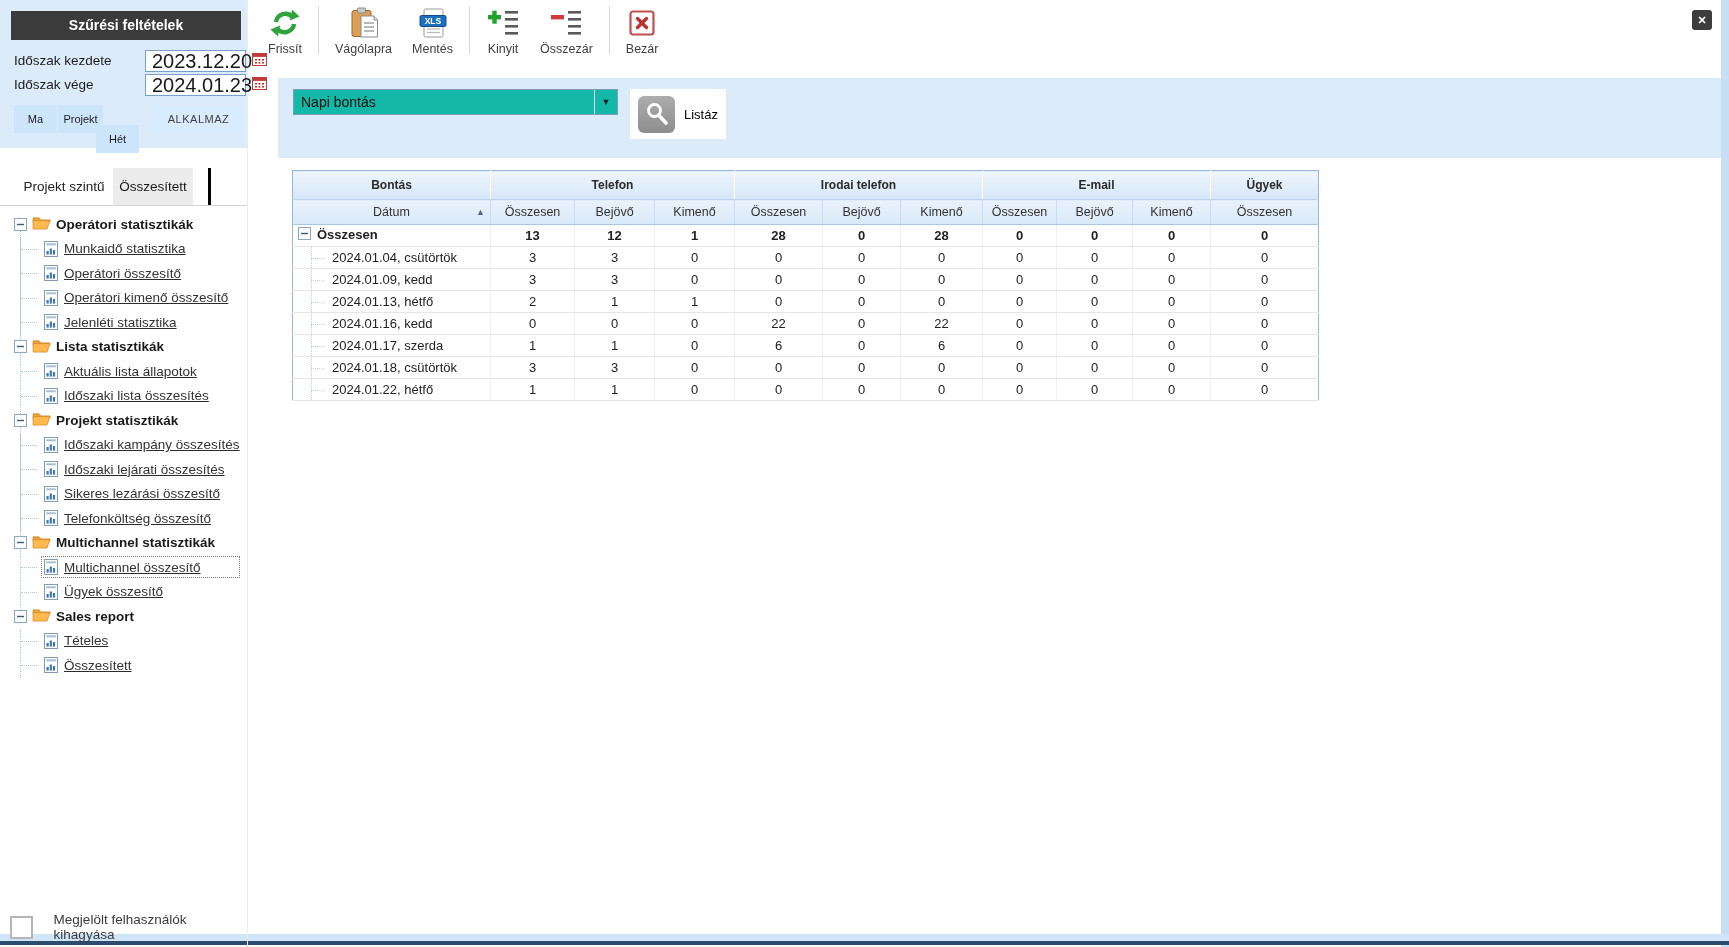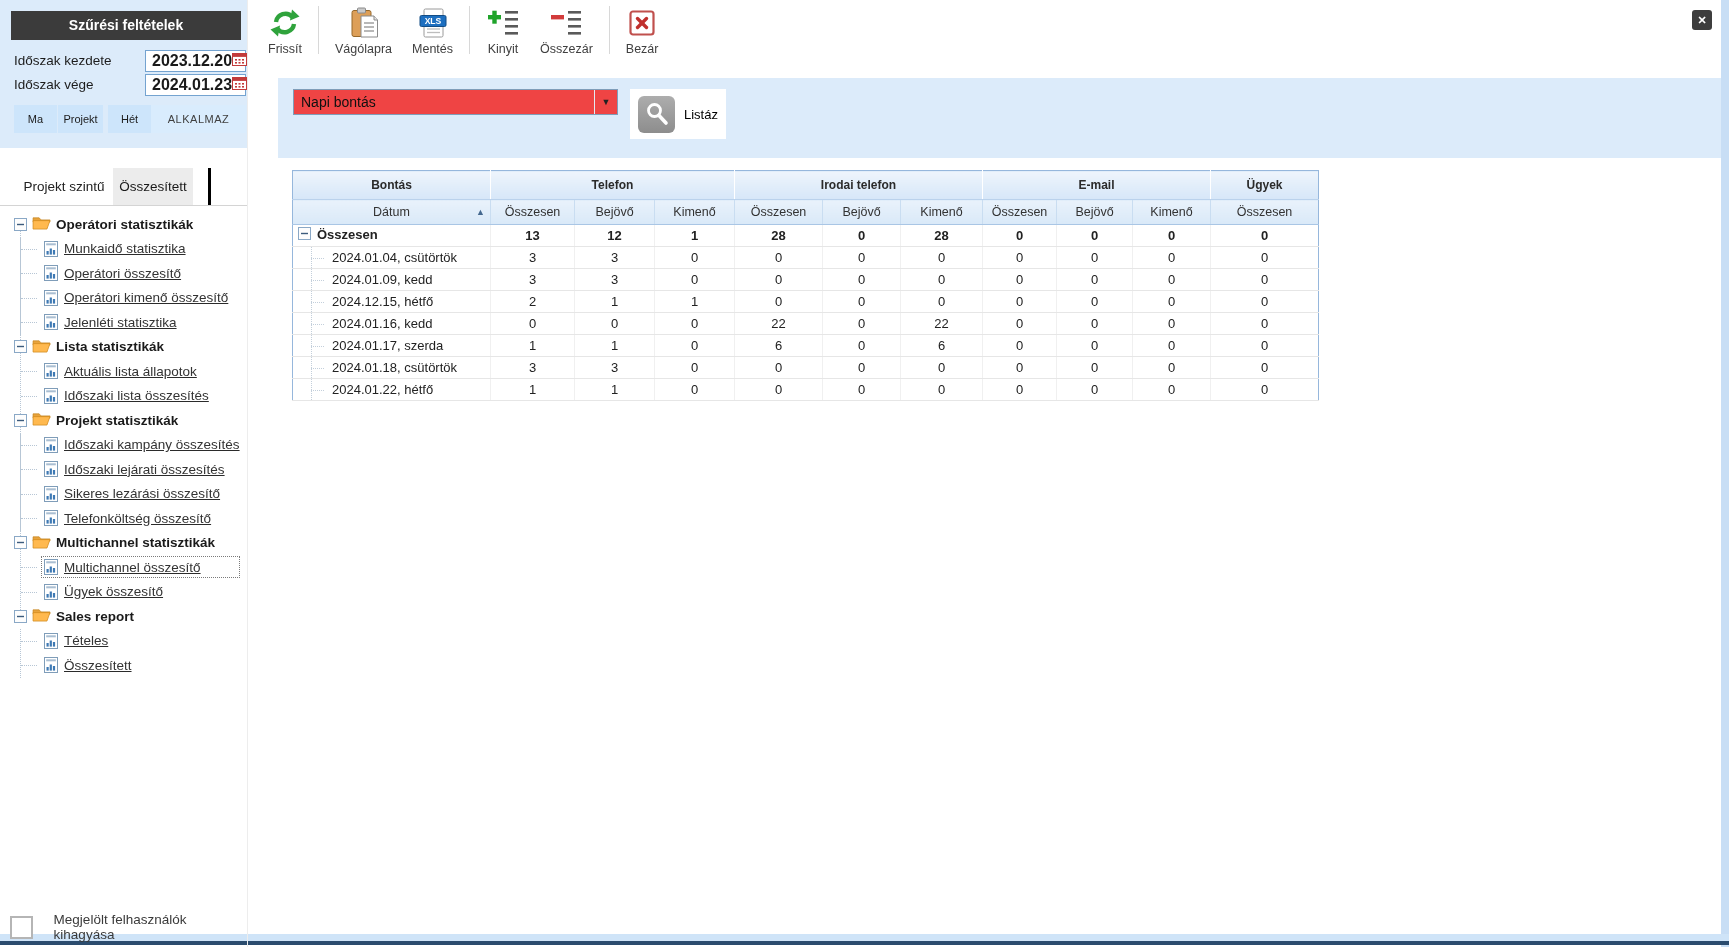--- a/index.html
+++ b/index.html
@@ -14,21 +14,21 @@
     color:#fff;font-size:11px;font-weight:bold;display:flex;align-items:center;justify-content:center;cursor:pointer;}
 
   
   .sidebar{position:absolute;left:0;top:0;width:247px;height:100%;border-right:1px solid #ededed;}
   .filter-panel{position:absolute;left:0;top:0;width:247px;height:148px;background:#dcebfa;}
   .filter-title{position:absolute;left:11px;top:11px;width:230px;height:29px;background:#3b3b3b;color:#fff;
     font-size:14px;font-weight:bold;text-align:center;line-height:29px;}
   .field-label{position:absolute;left:14px;font-size:13.5px;color:#1c1c1c;line-height:22px;}
   .date-input{position:absolute;left:145px;width:101px;height:22px;background:#fff;border:1px solid #74a3d0;
     box-sizing:border-box;display:flex;align-items:center;justify-content:space-between;padding:0 4px 0 6px;}
-  .date-text{font-size:16px;font-weight:700;color:#1a1a1a;text-align:center;}
+  .date-text{font-size:20px;font-weight:400;color:#1a1a1a;text-align:center;}
   .qbtn{position:absolute;top:105px;height:28px;background:#cde5fb;color:#1b1b1b;font-size:11px;
     text-align:center;line-height:28px;cursor:pointer;}
   .qbtn.disabled{background:#d9ecfd;color:#404040;letter-spacing:.5px;}
 
   .tab-inactive{position:absolute;left:15px;top:168px;width:98px;height:37px;text-align:center;line-height:37px;
     font-size:13.5px;color:#222;cursor:pointer;}
   .tab-active{position:absolute;left:113px;top:168px;width:80px;height:37px;background:#ececec;text-align:center;
     line-height:37px;font-size:13.5px;color:#1a1a1a;cursor:pointer;}
   .tab-split{position:absolute;left:208px;top:168px;width:3px;height:37px;background:#000;}
   .tabs-underline{position:absolute;left:0;top:205px;width:247px;height:1px;background:#d4d4d4;}
@@ -52,21 +52,21 @@
 
   
   .toolbar{position:absolute;left:258px;top:4px;height:56px;display:flex;align-items:flex-start;}
   .tool-btn{display:flex;flex-direction:column;align-items:center;padding:2px 10px;gap:2px;cursor:pointer;}
   .tool-icon{height:34px;display:flex;align-items:center;}
   .tool-label{font-size:12.5px;color:#404040;white-space:nowrap;}
   .tool-sep{width:1px;height:48px;background:#d8d8d8;margin:2px 6px 0;}
 
   
   .control-band{position:absolute;left:278px;top:78px;right:8px;height:80px;background:#dcebfa;}
-  .combo{position:absolute;left:293px;top:89px;width:325px;height:26px;background:#ef4444;border:1px solid #7f9db9;
+  .combo{position:absolute;left:293px;top:89px;width:325px;height:26px;background:#14b8a6;border:1px solid #7f9db9;
     box-sizing:border-box;display:flex;align-items:stretch;cursor:pointer;}
   .combo-text{flex:1;padding-left:7px;font-size:14px;color:#101010;display:flex;align-items:center;}
   .combo-arrow{width:22px;display:flex;align-items:center;justify-content:center;font-size:9px;color:#222;border-left:1px solid #e3eaf2;}
   .list-btn{position:absolute;left:630px;top:89px;width:96px;height:50px;background:#fff;display:flex;align-items:center;
     gap:9px;padding-left:8px;box-sizing:border-box;}
   .mag-icon{width:37px;height:37px;border-radius:6px;background:linear-gradient(#adadad,#8d8d8d);
     display:flex;align-items:center;justify-content:center;}
   .list-label{font-size:13px;color:#000000;}
 
   
@@ -137,21 +137,21 @@
                 <rect x="3" y="10" width="2" height="1.6"></rect>
                 <rect x="6.5" y="10" width="2" height="1.6"></rect>
                 <rect x="10" y="10" width="2" height="1.6"></rect>
               </g>
             </svg>
         </span>
       </div>
 
       <div class="qbtn" style="left:14px;width:43px;">Ma</div>
       <div class="qbtn" style="left:58px;width:45px;">Projekt</div>
-      <div class="qbtn" style="left:108px;width:43px;">Hét</div>
+      <div class="qbtn" style="left:96px;width:43px;margin-top:20px;">Hét</div>
       <div class="qbtn disabled" style="left:151px;width:95px;">ALKALMAZ</div>
     </div>
 
     <div class="tab-inactive">Projekt szintű</div>
     <div class="tab-active">Összesített</div>
     <div class="tab-split"></div>
     <div class="tabs-underline"></div>
 
     <div class="tree">
       <div class="tree-vline"></div>
@@ -630,21 +630,21 @@
           <td>0</td>
           <td>0</td>
           <td>0</td>
           <td>0</td>
           <td>0</td>
           <td>0</td>
           <td>0</td>
           <td>0</td>
         </tr>
         <tr>
-          <td class="label-cell date-cell">2024.12.15, hétfő</td>
+          <td class="label-cell date-cell">2024.01.13, hétfő</td>
           <td>2</td>
           <td>1</td>
           <td>1</td>
           <td>0</td>
           <td>0</td>
           <td>0</td>
           <td>0</td>
           <td>0</td>
           <td>0</td>
           <td>0</td>

